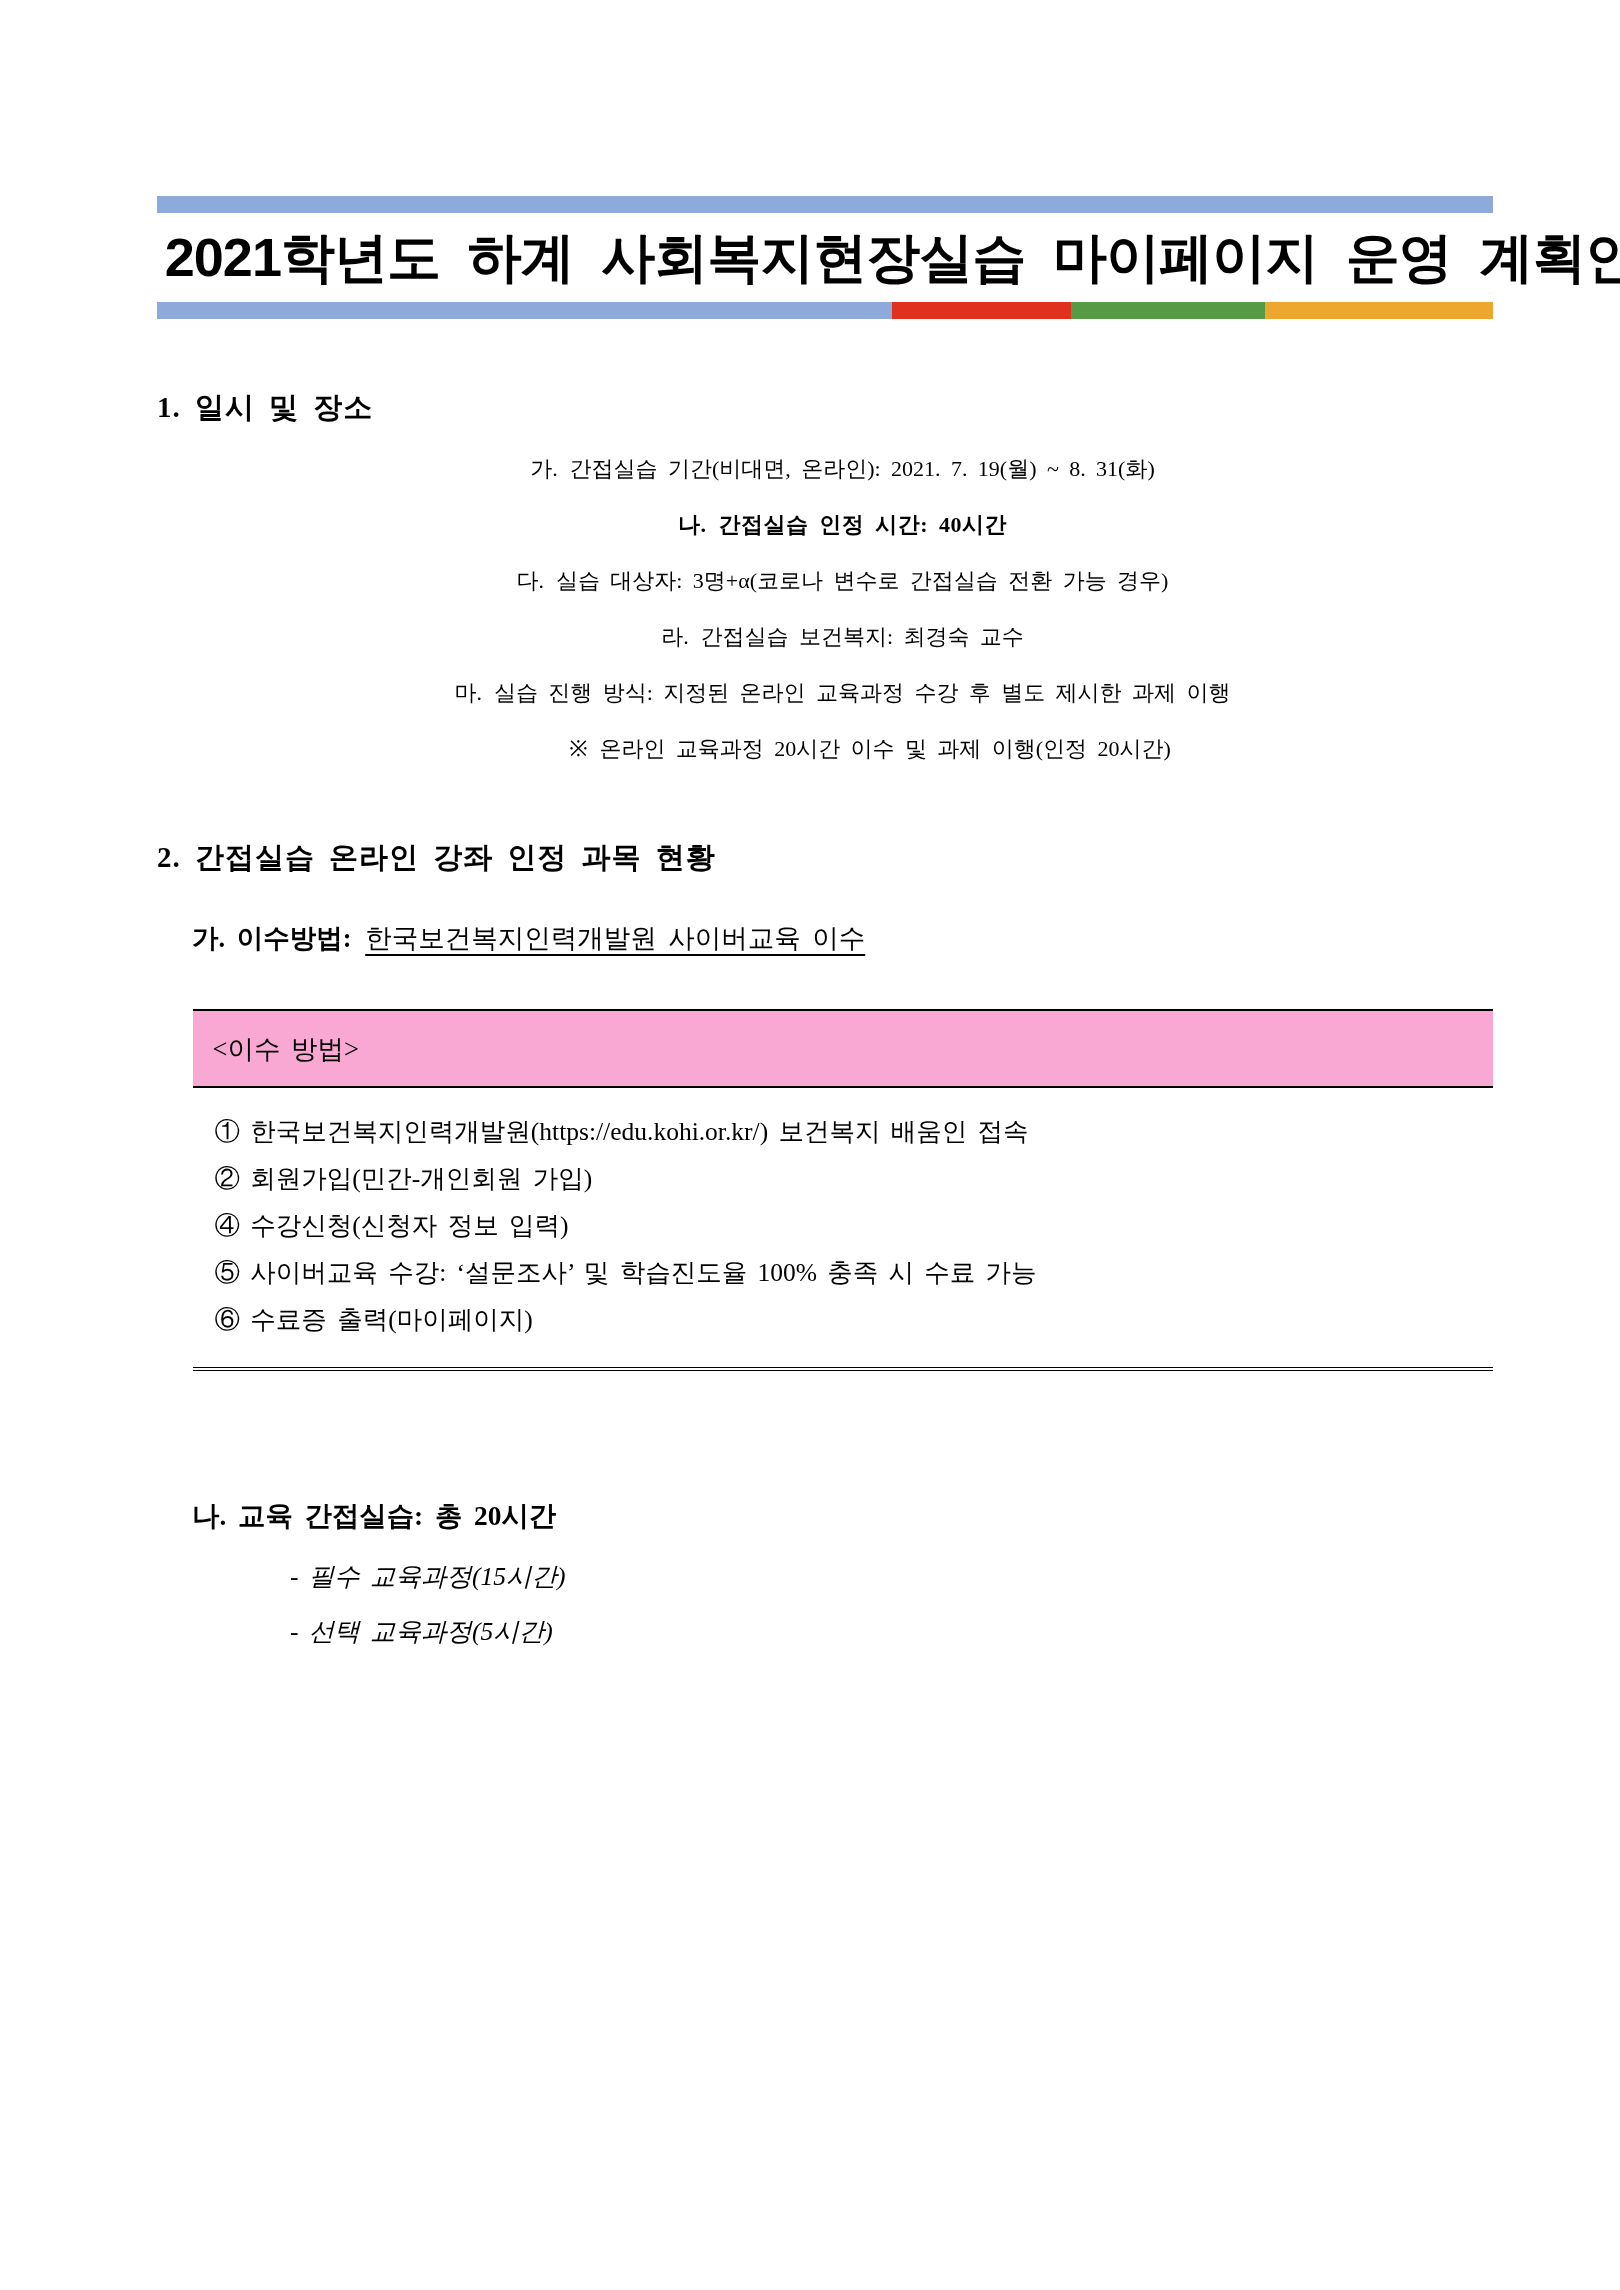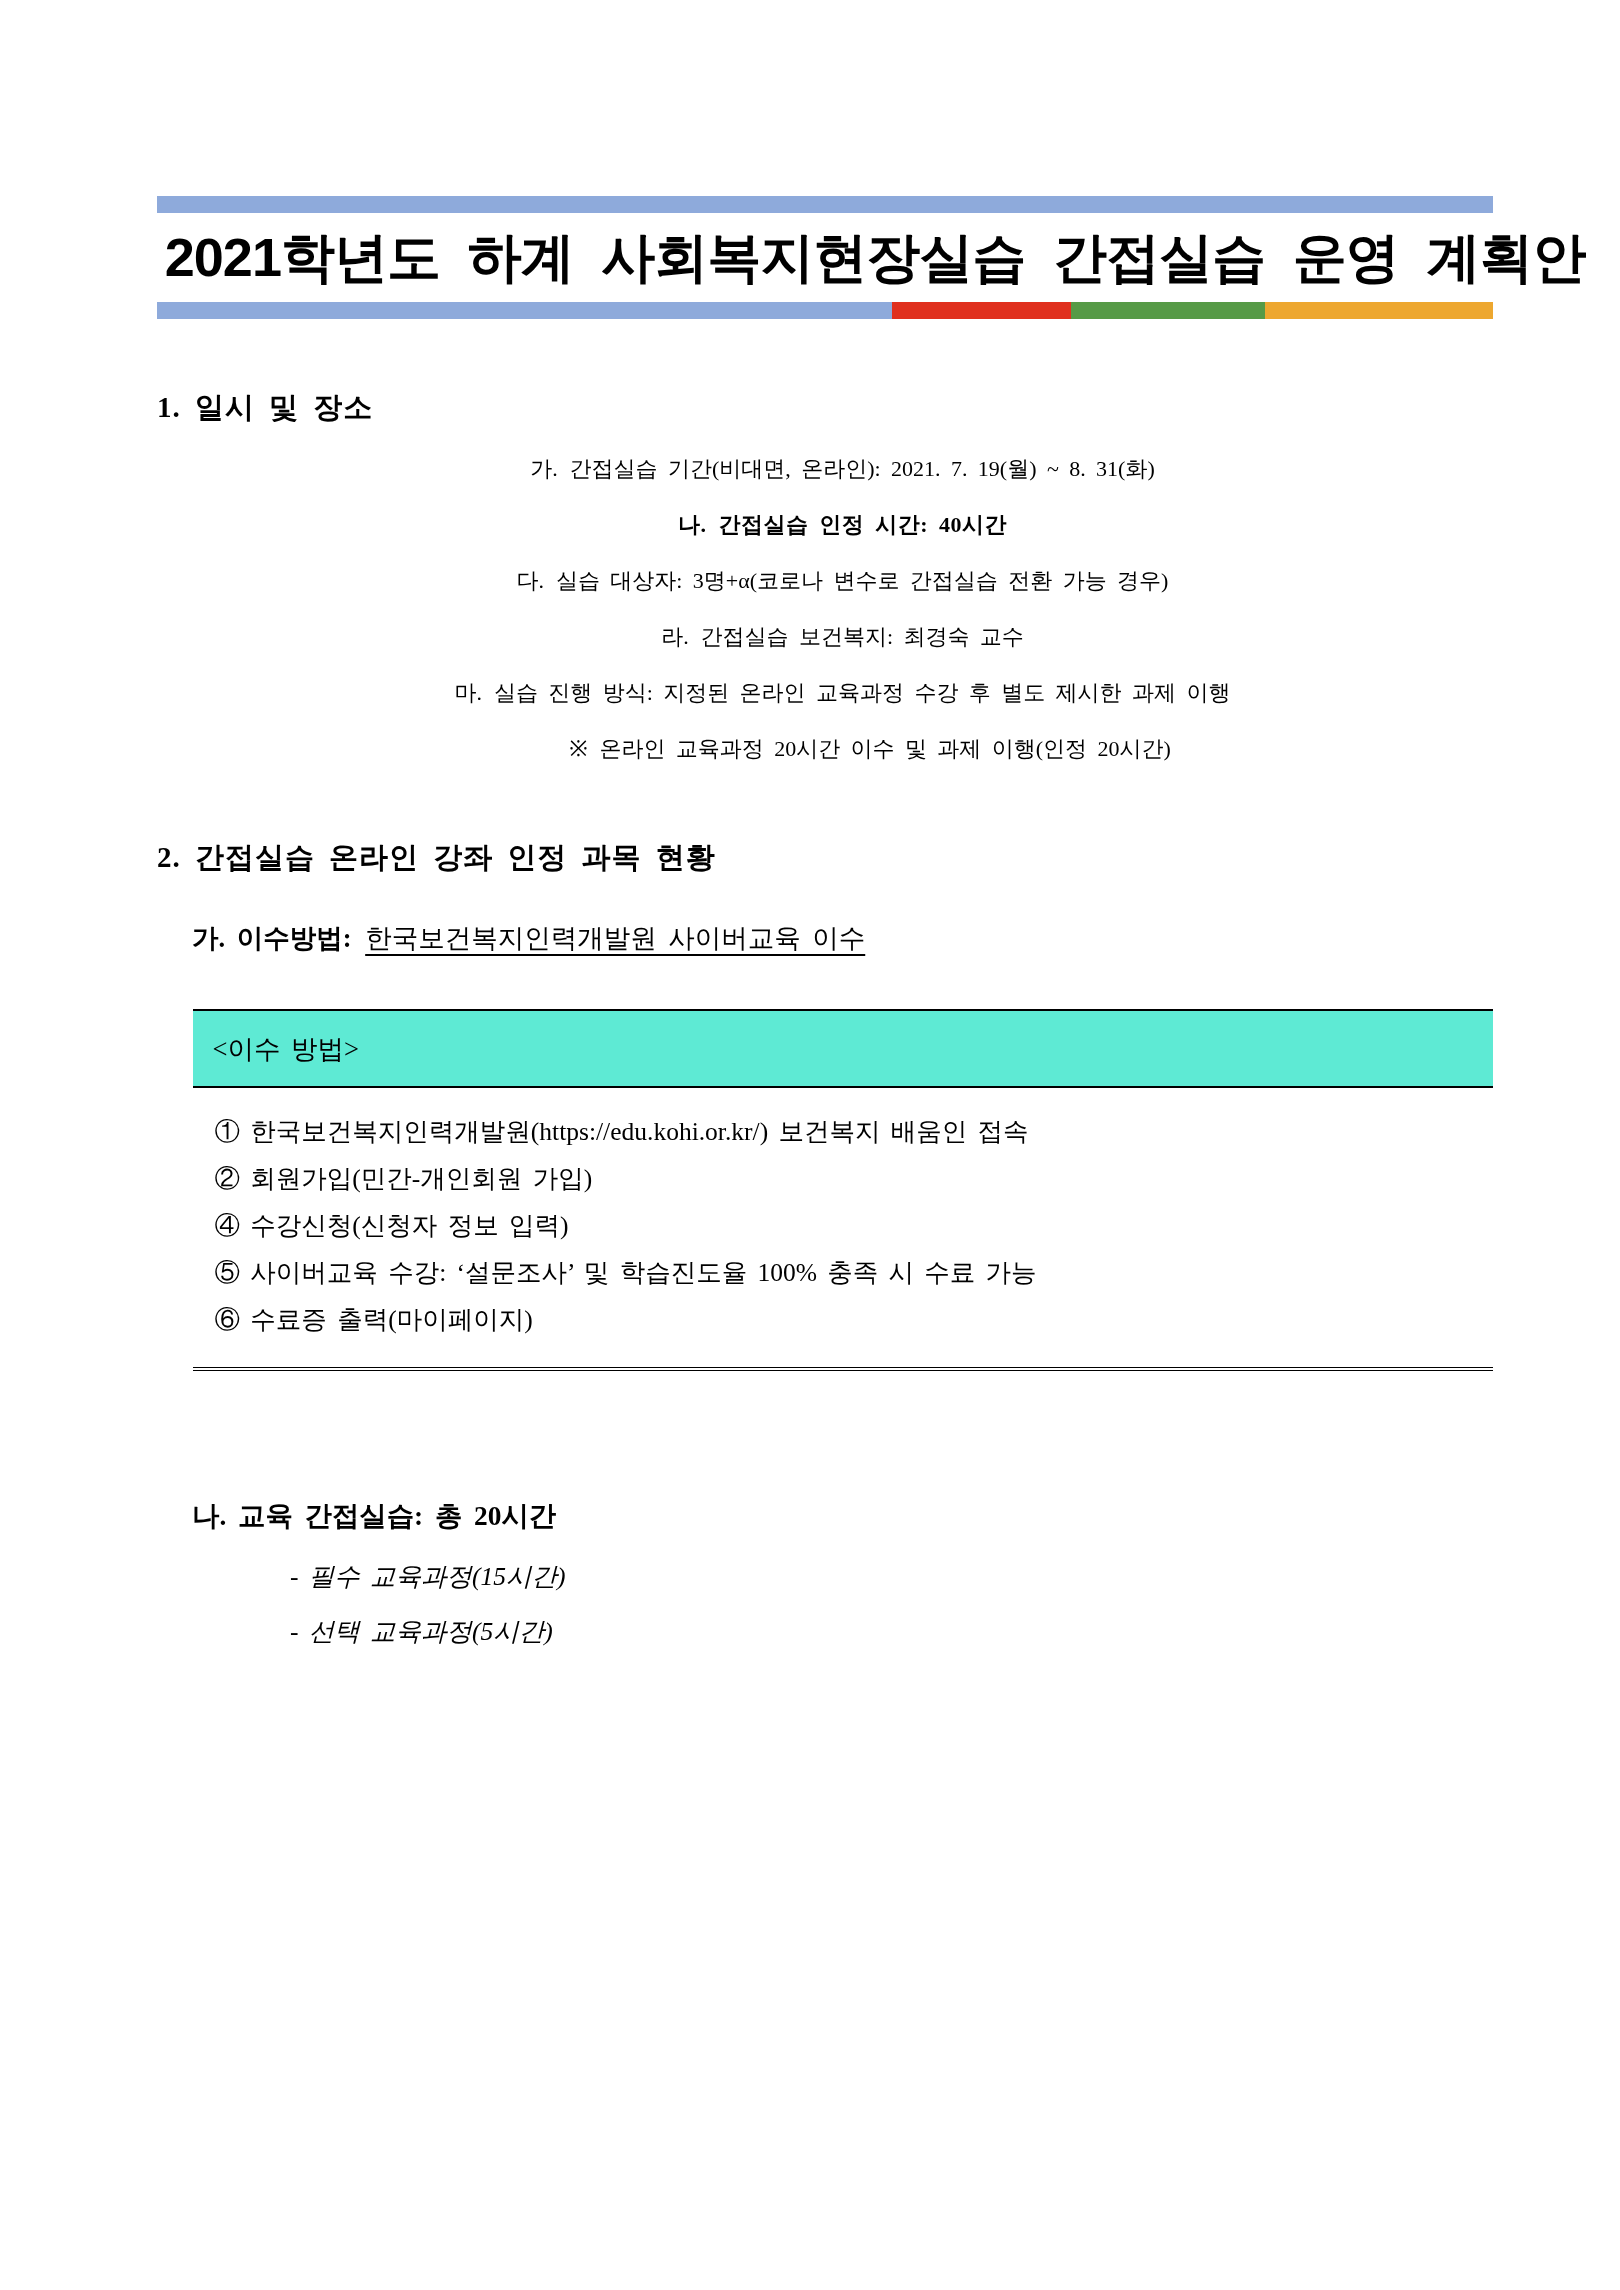--- a/index.html
+++ b/index.html
@@ -99,21 +99,21 @@
     word-spacing: 3.9px;
   }
 </style>
 </head>
 <body>
 
 <div class="page">
   <div class="content">
 
     <div class="bar-top" style="background-color: rgb(142, 170, 219);"></div>
-    <div class="title">2021학년도 하계 사회복지현장실습 간접실습 운영 계획안</div>
+    <div class="title">2021학년도 하계 사회복지현장실습 마이페이지 운영 계획안</div>
     <div class="bar-bottom">
       <div class="seg seg-blue" style="background-color: rgb(142, 170, 219);"></div>
       <div class="seg seg-red" style="background-color: rgb(224, 48, 30);"></div>
       <div class="seg seg-green" style="background-color: rgb(86, 154, 70);"></div>
       <div class="seg seg-orange" style="background-color: rgb(237, 167, 47);"></div>
     </div>
 
     <div class="h-num h1-heading">1. 일시 및 장소</div>
     <div class="s1-items">
       <p class="item">
@@ -136,21 +136,21 @@
       </p>
     </div>
 
     <div class="h-num h2-heading">2. 간접실습 온라인 강좌 인정 과목 현황</div>
 
     <p class="method-line">
       <span class="bold">가. 이수방법:</span><span class="underline">한국보건복지인력개발원 사이버교육 이수</span>
     </p>
 
     <div class="method-box">
-      <div class="method-box-header" style="background-color: #5eead4;">&lt;이수 방법&gt;</div>
+      <div class="method-box-header" style="background-color: #f9a8d4;">&lt;이수 방법&gt;</div>
       <div class="method-box-body">
         <p class="step">① 한국보건복지인력개발원(https://edu.kohi.or.kr/) 보건복지 배움인 접속</p>
         <p class="step">② 회원가입(민간-개인회원 가입)</p>
         <p class="step">④ 수강신청(신청자 정보 입력)</p>
         <p class="step">⑤ 사이버교육 수강: ‘설문조사’ 및 학습진도율 100% 충족 시 수료 가능</p>
         <p class="step">⑥ 수료증 출력(마이페이지)</p>
       </div>
     </div>
 
     <div class="hours-heading">나. 교육 간접실습: 총 20시간</div>

